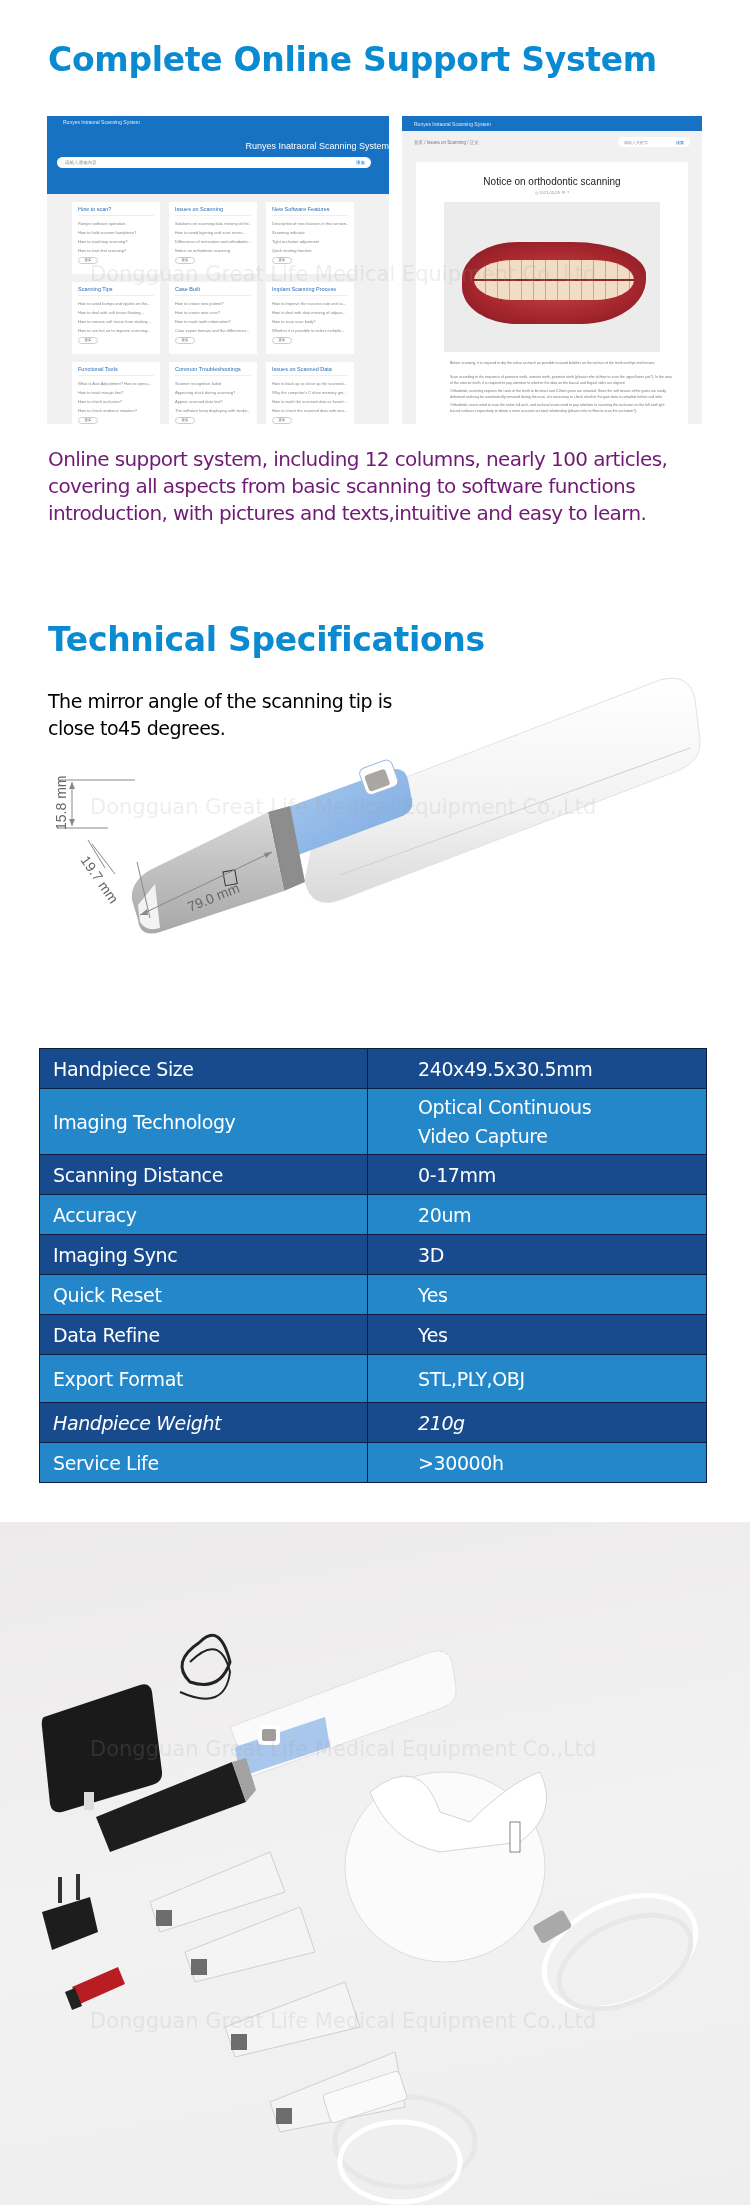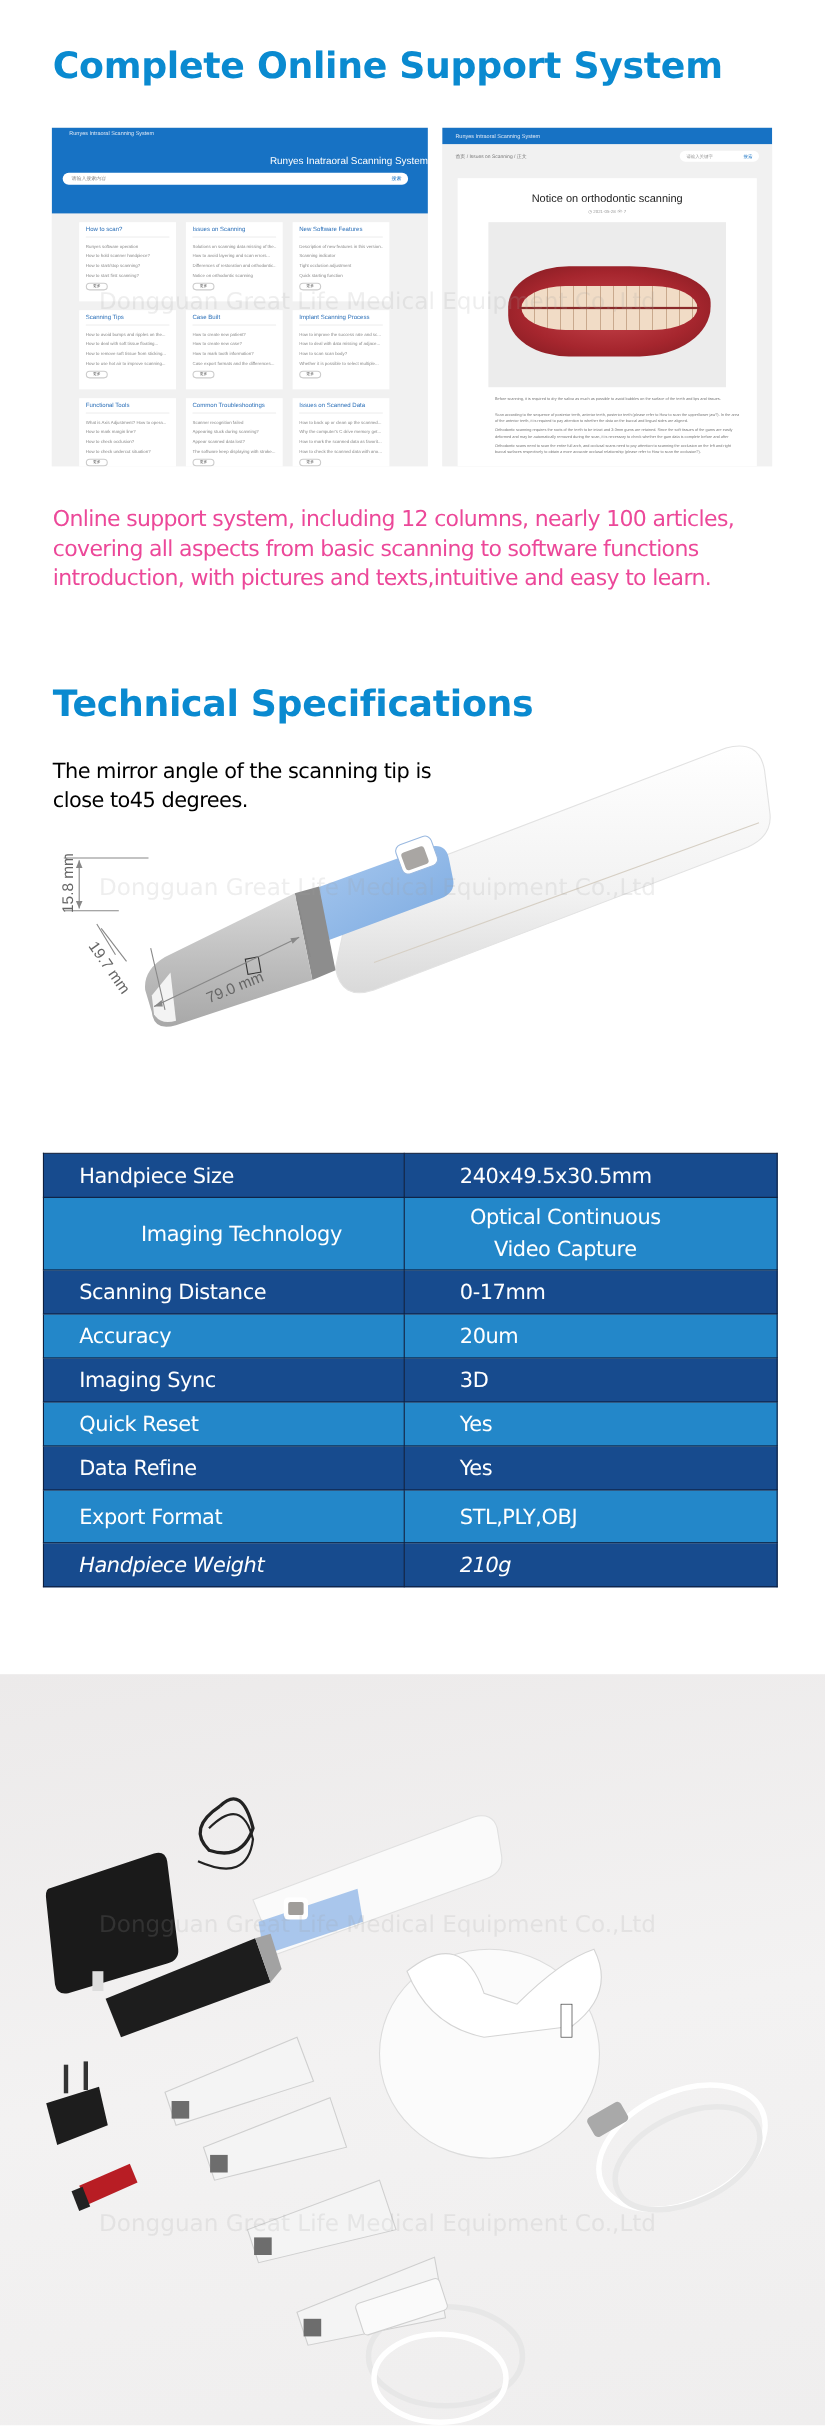--- a/index.html
+++ b/index.html
@@ -35,31 +35,31 @@
   .art-meta { position: absolute; top: 28px; left: 0; right: 0; text-align: center; font-size: 4px; color: #999; }
   .art-img { position: absolute; left: 28px; top: 40px; width: 216px; height: 150px; background: #ececec; }
   .gum { position: absolute; left: 18px; top: 40px; width: 184px; height: 82px; background: radial-gradient(ellipse at 50% 50%, #c8464d 0%, #a6262e 60%, #7f1a20 100%); border-radius: 30% 40% 35% 30% / 45% 40% 55% 45%; }
   .teeth { position: absolute; left: 30px; top: 58px; width: 160px; height: 40px; background: repeating-linear-gradient(90deg, #f1dcc6 0 11px, #c9a98d 11px 12px); border-radius: 25% / 50%; }
   .teeth-mid { position: absolute; left: 28px; top: 77px; width: 164px; height: 2px; background: #8a2a2a; }
   .art-list { position: absolute; left: 34px; top: 198px; width: 222px; }
   .art-list div { font-size: 3.5px; color: #777; line-height: 6px; margin-bottom: 2px; height: 12px; overflow: hidden; }
 
   .watermark { position: absolute; font-family: "DejaVu Sans", sans-serif; font-size: 21px; color: rgba(160,160,160,0.18); white-space: nowrap; pointer-events: none; }
 
-  .support-desc { position: absolute; left: 48px; top: 458px; width: 680px; font-family: "DejaVu Sans", sans-serif; font-size: 20px; line-height: 27px; color: #ec4899; letter-spacing: -0.6px; }
+  .support-desc { position: absolute; left: 48px; top: 446px; width: 680px; font-family: "DejaVu Sans", sans-serif; font-size: 20px; line-height: 27px; color: #701a75; letter-spacing: -0.6px; }
 
   .spec-intro { position: absolute; left: 48px; top: 688px; width: 360px; font-family: "DejaVu Sans", sans-serif; font-size: 19px; line-height: 27px; color: #000; letter-spacing: -0.5px; }
 
   
   #handpiece-fig { position: absolute; left: 40px; top: 670px; width: 680px; height: 350px; }
 
   
   #spec-table { position: absolute; left: 39px; top: 1048px; width: 668px; border-collapse: collapse; font-family: "DejaVu Sans", sans-serif; }
   #spec-table td { border: 1.5px solid #0d1f3f; color: #fff; font-size: 19px; letter-spacing: -0.4px; vertical-align: middle; }
-  #spec-table td.k { width: 328px; padding-left: 32px; }
+  #spec-table td.k { width: 328px; padding-left: 13px; }
   #spec-table td.v { padding-left: 50px; }
   .row-dark td { background: #174b8e; }
   .row-light td { background: #2387c9; }
 
   
   #product-photo { position: absolute; left: 0; top: 1522px; width: 750px; height: 683px; background: linear-gradient(170deg, #eceaea 0%, #f3f2f2 50%, #efeeee 100%); overflow: hidden; }
 </style>
 </head>
 <body>
 
@@ -234,21 +234,21 @@
 </svg>
 
 <div class="watermark" style="left:90px; top:795px;">Dongguan Great Life Medical Equipment Co.,Ltd</div>
 
 <table id="spec-table">
   <tbody id="spec-body">
       <tr class="row-dark" style="height: 40px;">
         <td class="k">Handpiece Size</td>
         <td class="v">240x49.5x30.5mm</td>
       </tr>
-      <tr class="row-light" style="height: 66px; text-align: center;">
+      <tr class="row-light" style="height: 66px;">
         <td class="k">Imaging Technology</td>
         <td class="v" style="line-height:29px; padding-right:96px;">Optical Continuous Video Capture</td>
       </tr>
       <tr class="row-dark" style="height: 40px;">
         <td class="k">Scanning Distance</td>
         <td class="v">0-17mm</td>
       </tr>
       <tr class="row-light" style="height: 40px;">
         <td class="k">Accuracy</td>
         <td class="v">20um</td>
@@ -265,20 +265,24 @@
         <td class="k">Data Refine</td>
         <td class="v">Yes</td>
       </tr>
       <tr class="row-light" style="height: 48px; margin-top: 16px;">
         <td class="k">Export Format</td>
         <td class="v">STL,PLY,OBJ</td>
       </tr>
       <tr class="row-dark" style="height: 40px; font-style: italic;">
         <td class="k">Handpiece Weight</td>
         <td class="v">210g</td>
+      </tr>
+      <tr class="row-light" style="height: 40px;">
+        <td class="k">Service Life</td>
+        <td class="v">&gt;30000h</td>
       </tr>
     </tbody>
 </table>
 
 <div id="product-photo">
   <svg width="750" height="683" viewBox="0 0 750 683" xmlns="http://www.w3.org/2000/svg">
 
     <g>
       <path d="M44 195 L140 163 Q150 160 152 170 L162 250 Q163 260 152 263 L62 290 Q52 292 50 282 L42 205 Q41 197 44 195 Z" fill="#1a1a1a"></path>
       <path d="M200 120 q20 -20 30 20 q-10 30 -40 20 q-20 -20 10 -40" stroke="#222" stroke-width="3" fill="none"></path>

